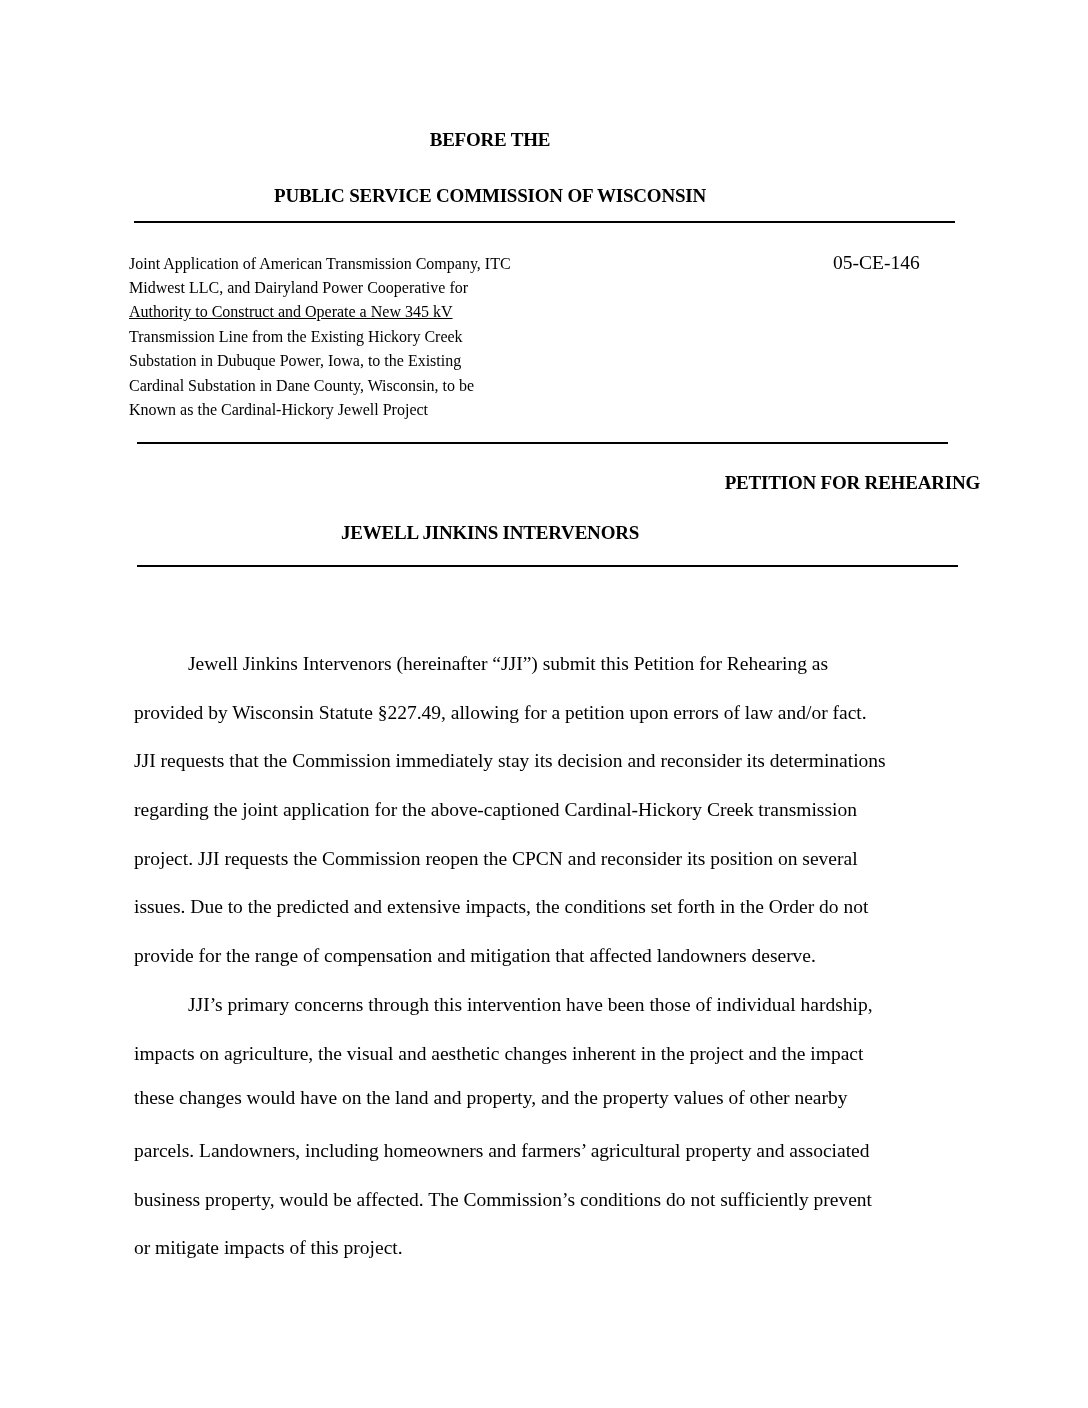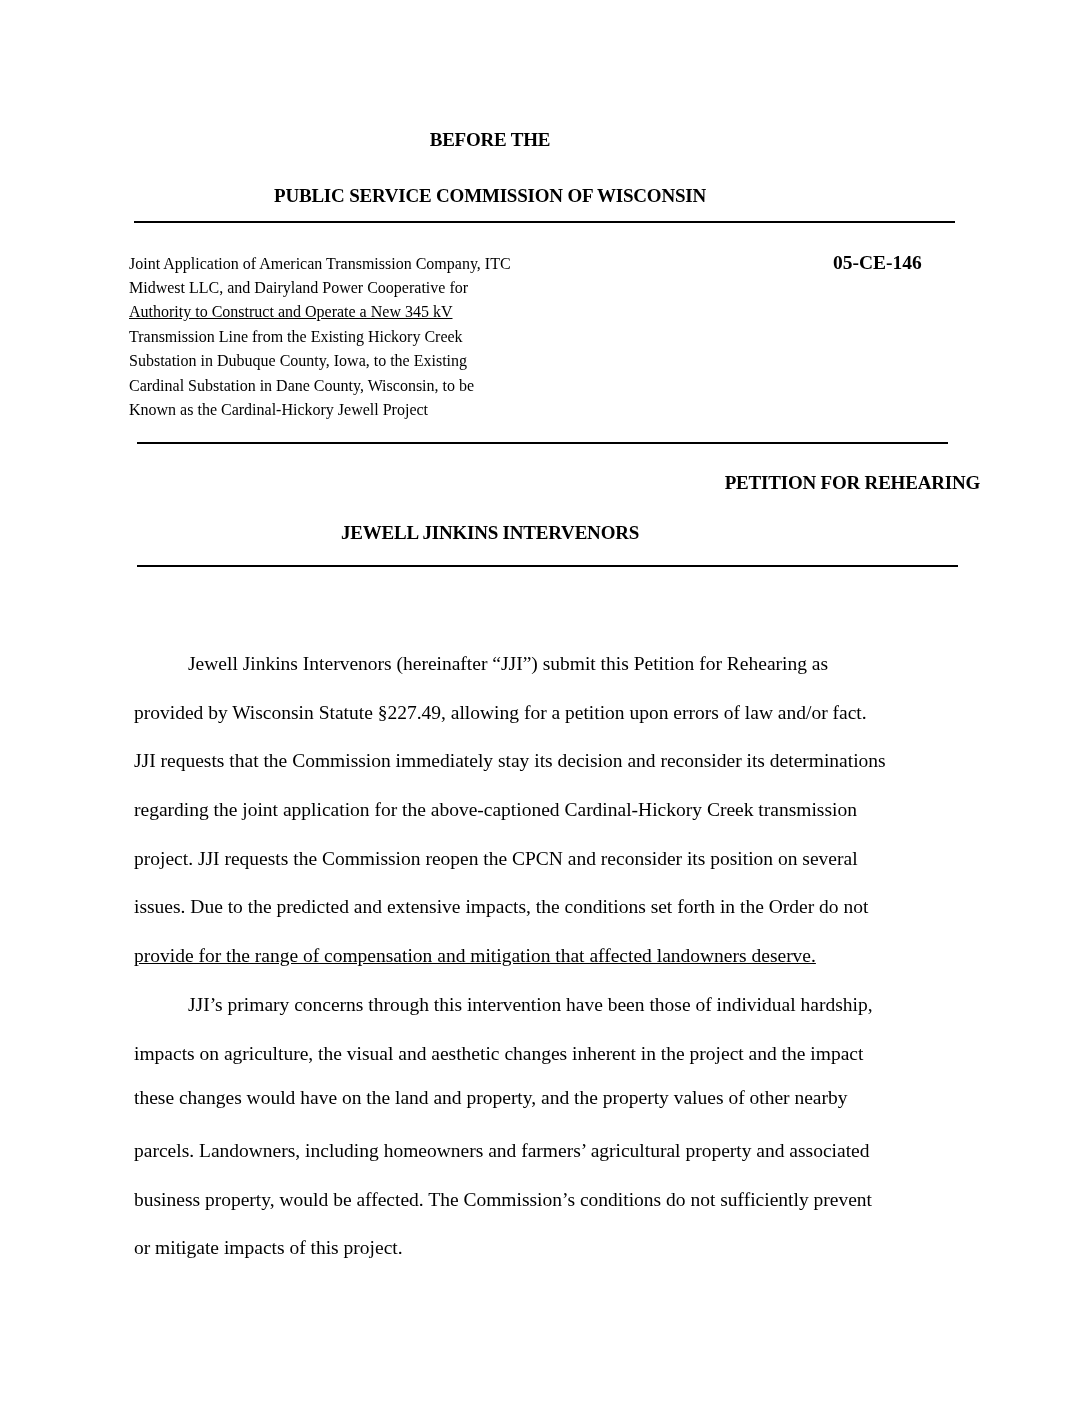--- a/index.html
+++ b/index.html
@@ -2,57 +2,57 @@
 <html><head>
   <meta charset="utf-8">
   <style>
     html, body { margin: 0; padding: 0; background: #ffffff; }
     body { width: 1088px; height: 1408px; position: relative; overflow: hidden;
       font-family: "Liberation Serif", "DejaVu Serif", serif; color: #000; }
     .heading { position: absolute; left: 0; width: 980px; text-align: center;
       font-weight: bold; font-size: 19px; letter-spacing: -0.2px; }
     .rule { position: absolute; height: 2px; background: #000; }
     .caption-line { position: absolute; left: 129px; font-size: 16px; line-height: 24.4px; white-space: nowrap; }
-    .docket { position: absolute; left: 833px; top: 252px; font-size: 19.5px; font-weight: bold; }
+    .docket { position: absolute; left: 833px; top: 252px; font-size: 19.5px; }
     .body-line { position: absolute; left: 134px; font-size: 19.5px; white-space: nowrap; margin-top: 8px; }
   </style>
 </head>
 <body>
 
 <div>
 
   <div class="heading" style="top:129px;">BEFORE THE</div>
   <div class="heading" style="top:185px;">PUBLIC SERVICE COMMISSION OF WISCONSIN</div>
   <div class="rule" style="top:221px; left:134px; width:821px;"></div>
 
   <div>
     <div class="caption-line" style="top:252px;">Joint Application of American Transmission Company, ITC</div>
     <div class="caption-line" style="top:276px;">Midwest LLC, and Dairyland Power Cooperative for</div>
     <div class="caption-line" style="top:300px;text-decoration:underline;">Authority to Construct and Operate a New 345 kV</div>
     <div class="caption-line" style="top:325px;">Transmission Line from the Existing Hickory Creek</div>
-    <div class="caption-line" style="top:349px;">Substation in Dubuque County, Iowa, to the Existing</div>
+    <div class="caption-line" style="top:349px;">Substation in Dubuque Power, Iowa, to the Existing</div>
     <div class="caption-line" style="top:374px;">Cardinal Substation in Dane County, Wisconsin, to be</div>
     <div class="caption-line" style="top:398px;">Known as the Cardinal-Hickory Jewell Project</div>
     <div class="docket">05-CE-146</div>
   </div>
 
   <div class="rule" style="top:442px; left:137px; width:811px;"></div>
 
   <div class="heading" style="top:472px;text-align:right;">PETITION FOR REHEARING</div>
   <div class="heading" style="top:522px;">JEWELL JINKINS INTERVENORS</div>
   <div class="rule" style="top:565px; left:137px; width:821px;"></div>
 
   <div>
     <div class="body-line" style="top:645px; left:188px;">Jewell Jinkins Intervenors (hereinafter “JJI”) submit this Petition for Rehearing as</div>
     <div class="body-line" style="top:694px;">provided by Wisconsin Statute §227.49, allowing for a petition upon errors of law and/or fact.</div>
     <div class="body-line" style="top:742px;">JJI requests that the Commission immediately stay its decision and reconsider its determinations</div>
     <div class="body-line" style="top:791px;">regarding the joint application for the above-captioned Cardinal-Hickory Creek transmission</div>
     <div class="body-line" style="top:840px;">project.  JJI requests the Commission reopen the CPCN and reconsider its position on several</div>
     <div class="body-line" style="top:888px;">issues.  Due to the predicted and extensive impacts, the conditions set forth in the Order do not</div>
-    <div class="body-line" style="top:937px;text-decoration:underline;">provide for the range of compensation and mitigation that affected landowners deserve.</div>
+    <div class="body-line" style="top:937px;">provide for the range of compensation and mitigation that affected landowners deserve.</div>
   </div>
 
   <div>
     <div class="body-line" style="top:986px; left:188px;">JJI’s primary concerns through this intervention have been those of individual hardship,</div>
     <div class="body-line" style="top:1035px;">impacts on agriculture, the visual and aesthetic changes inherent in the project and the impact</div>
     <div class="body-line" style="top:1079px;">these changes would have on the land and property, and the property values of other nearby</div>
     <div class="body-line" style="top:1132px;">parcels.  Landowners, including homeowners and farmers’ agricultural property and associated</div>
     <div class="body-line" style="top:1181px;">business property, would be affected.  The Commission’s conditions do not sufficiently prevent</div>
     <div class="body-line" style="top:1229px;">or mitigate impacts of this project.</div>
   </div>

